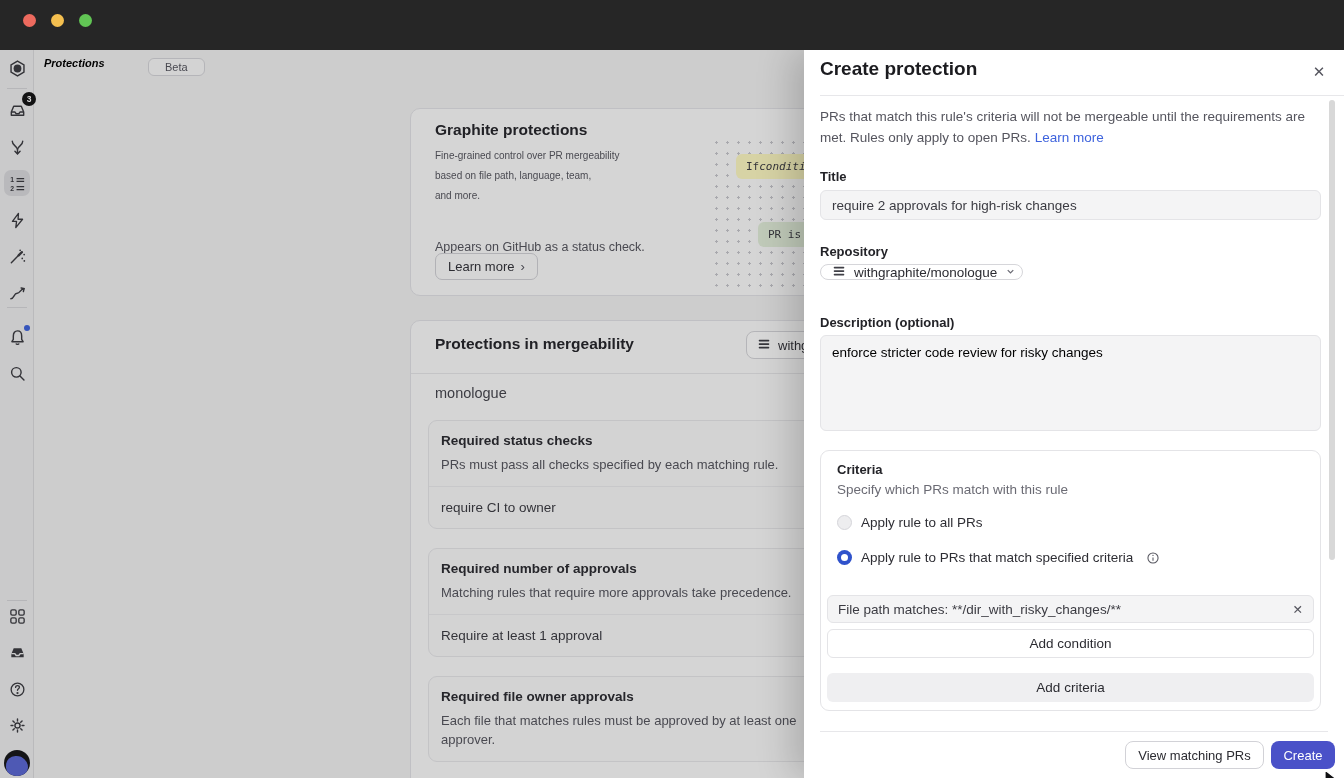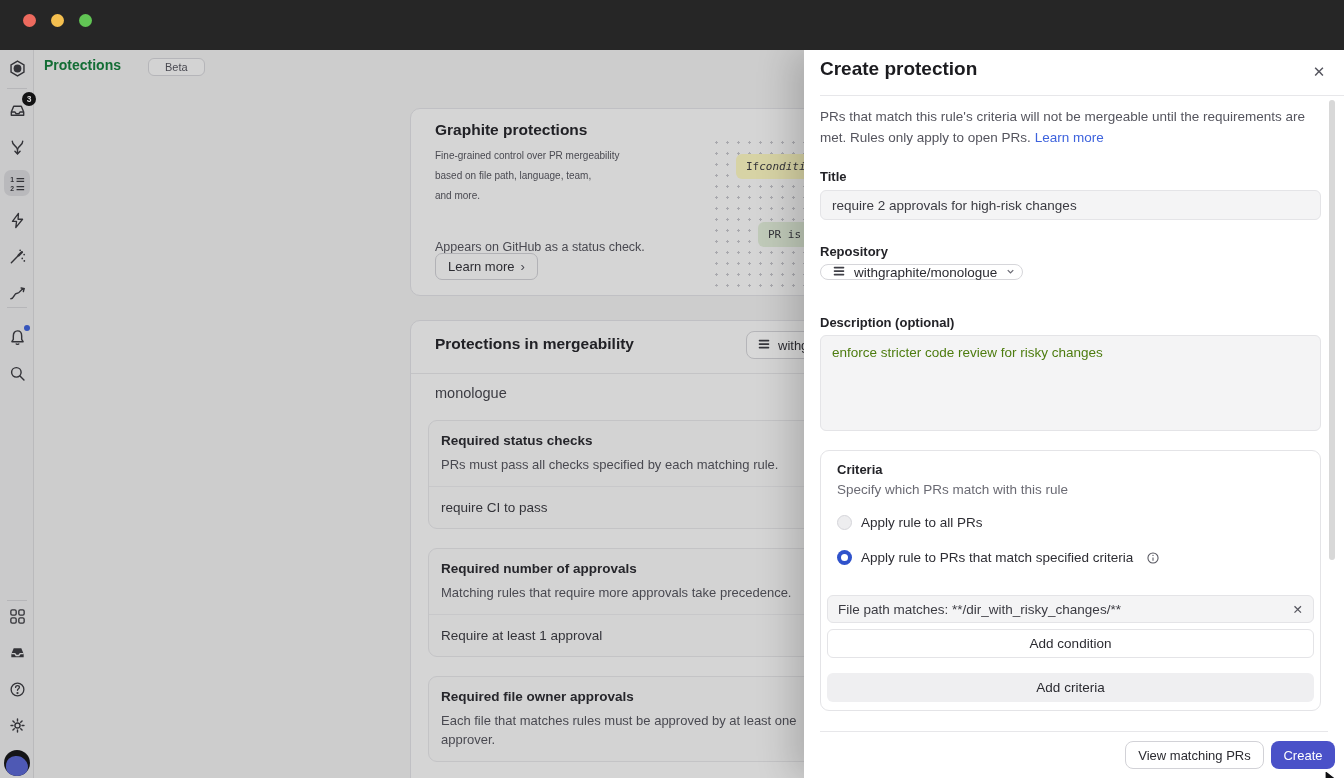--- a/index.html
+++ b/index.html
@@ -21,21 +21,21 @@
   .sidebar { position:absolute; left:0; top:0; width:34px; height:728px; background:#efeff0; border-right:1px solid #dcdcde; }
   .sb-item { position:absolute; left:4px; width:26px; height:26px; display:flex; align-items:center; justify-content:center; }
   .sb-item svg { width:19px; height:19px; }
   .sb-item.active { background:#dbdbde; border-radius:7px; }
   .sb-badge { position:absolute; top:-5px; right:-6px; background:#141415; color:#fff; font-size:8.5px; font-weight:700; width:14px; height:14px; border-radius:50%; display:flex; align-items:center; justify-content:center; }
   .sb-dot { position:absolute; top:1px; right:0; width:6px; height:6px; border-radius:50%; }
   .sb-divider { position:absolute; left:7px; width:20px; height:1px; background:#d7d7da; }
   .sb-avatar-blob { width:22px; height:22px; border-radius:45% 55% 50% 50%; margin-top:8px; }
 
   
-  .page-title { position:absolute; left:44px; top:7px; font-size:14px; font-weight:700; color:#15803d; }
+  .page-title { position:absolute; left:44px; top:7px; font-size:11px; font-weight:700; color:#000000;font-style:italic; }
   .beta-badge { position:absolute; left:148px; top:8px; font-size:11px; color:#55555e; background:#fafafa; border:1px solid #d6d6da; border-radius:6px; padding:2px 16px; }
 
   .card { position:absolute; background:#fcfcfc; border:1px solid #e3e3e7; border-radius:10px; }
   .card-intro { left:410px; top:58px; width:700px; height:188px; }
   .card-title { font-size:15.5px; font-weight:700; color:#26262b; }
   .intro-desc { position:absolute; left:24px; top:37px; font-size:10px; line-height:20px; color:#55555e; }
   .intro-note { position:absolute; left:24px; top:131px; font-size:12.5px; color:#55555e; }
   .learn-more-btn { position:absolute; left:24px; top:144px; height:27px; padding:0 12px; display:inline-flex; align-items:center; gap:6px; font-size:13px; font-weight:500; color:#33333a; background:transparent; border:1px solid #d2d2d7; border-radius:7px; }
   .learn-more-btn .chev { font-size:13px; color:#55555e; }
   .dots { position:absolute; left:300px; top:28px; width:396px; height:150px; background-image:radial-gradient(#c6c6cc 1px, transparent 1.3px); background-size:11px 11px; border-radius:8px; }
@@ -56,21 +56,21 @@
 
   
   .modal { position:absolute; left:804px; top:50px; width:540px; height:728px; background:#ffffff; z-index:10; box-shadow:-12px 0 34px rgba(0,0,0,.18); }
   .modal-title { position:absolute; left:16px; top:8px; font-size:19px; font-weight:700; color:#1b1b1f; }
   .modal-close { position:absolute; left:503px; top:10px; width:24px; height:24px; display:flex; align-items:center; justify-content:center; font-size:15px; color:#55555e; cursor:default; }
   .modal-divider { position:absolute; left:16px; right:0; top:45px; height:1px; background:#e7e7ea; }
   .modal-intro { position:absolute; left:16px; top:56px; width:502px; font-size:13.5px; line-height:21px; color:#55555e; }
   .field-label { position:absolute; left:16px; font-size:13px; font-weight:700; color:#232328; }
   .text-input { position:absolute; left:16px; top:140px; width:501px; height:30px; background:#f4f4f5; border:1px solid #e4e4e7; border-radius:6px; padding:0 11px; font-size:13.5px; color:#3b3b42; font-family:inherit; outline:none; }
   .repo-select { position:absolute; left:16px; top:214px; width:203px; height:16px; background:#fff; border:1px solid #d6d6da; border-radius:8px; display:flex; align-items:center; gap:8px; padding:0 11px; font-size:13.5px; color:#2b2b31; }
-  .desc-area { position:absolute; left:16px; top:285px; width:501px; height:96px; background:#f4f4f5; border:1px solid #e4e4e7; border-radius:6px; padding:9px 11px; font-size:13.5px; color:#4d7c0f; font-family:inherit; resize:none; outline:none; }
+  .desc-area { position:absolute; left:16px; top:285px; width:501px; height:96px; background:#f4f4f5; border:1px solid #e4e4e7; border-radius:6px; padding:9px 11px; font-size:13.5px; color:#000000; font-family:inherit; resize:none; outline:none; }
 
   .criteria-card { position:absolute; left:16px; top:400px; width:501px; height:261px; border:1px solid #e4e4e7; border-radius:9px; background:#fff; }
   .crit-heading { position:absolute; left:16px; top:11px; font-size:13px; font-weight:700; color:#232328; }
   .crit-sub { position:absolute; left:16px; top:31px; font-size:13.5px; color:#6b6b74; }
   .radio-row { position:absolute; left:16px; display:flex; align-items:center; gap:9px; font-size:13.5px; color:#2e2e34; }
   .radio { width:15px; height:15px; border-radius:50%; flex:0 0 auto; }
   .radio.off { background:#ededef; border:1px solid #d5d5da; }
   .radio.on { position:relative; }
   .radio.on::after { content:''; position:absolute; inset:4px; border-radius:50%; background:#fff; }
   .info-ic { margin-left:4px; display:inline-flex; }
@@ -229,21 +229,21 @@
       <span>withgr</span>
     </div>
     <div class="prot-divider"></div>
     <div class="repo-group">monologue</div>
     <div class="sections" id="sections">
         <div class="rule-card">
           <div class="rule-head">
             <div class="rule-title">Required status checks</div>
             <div class="rule-desc">PRs must pass all checks specified by each matching rule.</div>
           </div>
-          <div class="rule-row">require CI to pass</div>
+          <div class="rule-row">require CI to owner</div>
         </div>
         <div class="rule-card">
           <div class="rule-head">
             <div class="rule-title">Required number of approvals</div>
             <div class="rule-desc">Matching rules that require more approvals take precedence.</div>
           </div>
           <div class="rule-row">Require at least 1 approval</div>
         </div>
         <div class="rule-card">
           <div class="rule-head">

